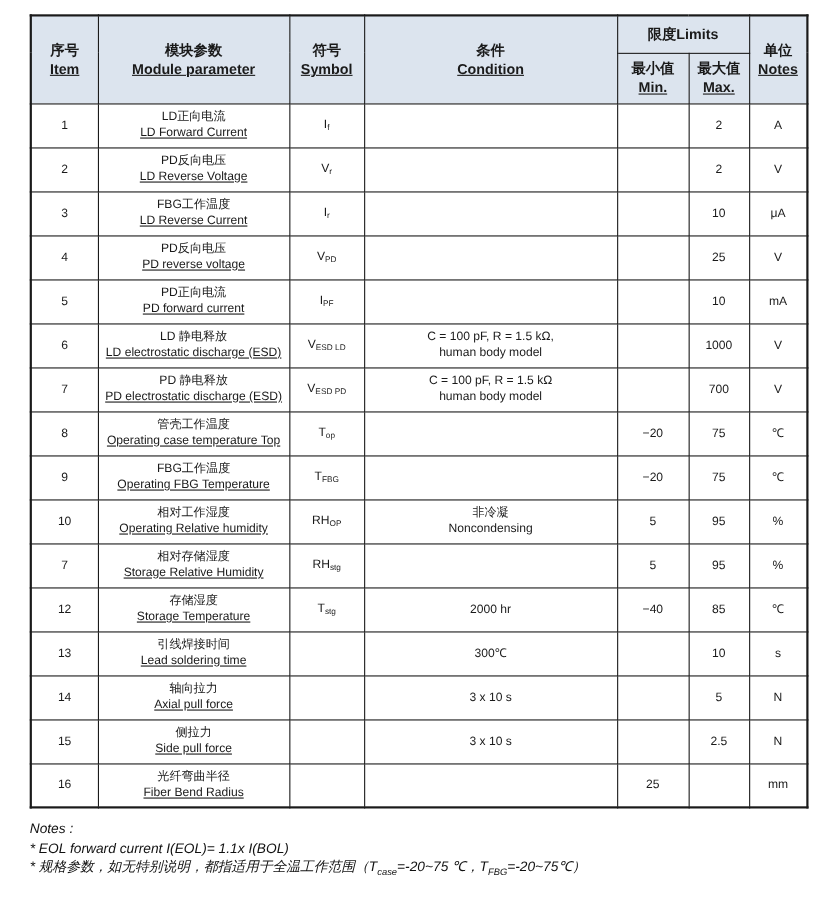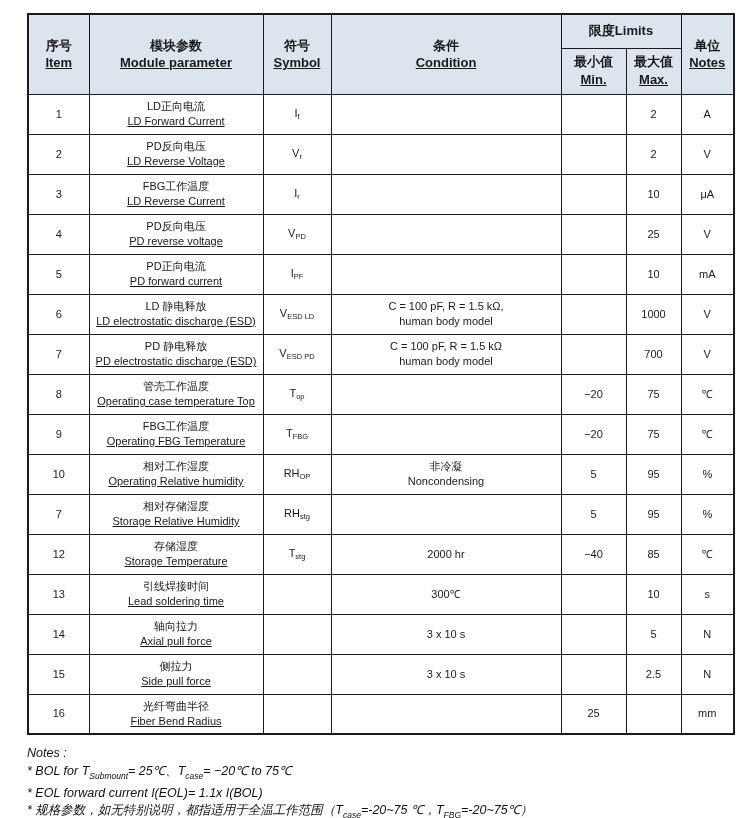--- a/index.html
+++ b/index.html
@@ -338,19 +338,18 @@
       <td>25</td>
       <td></td>
       <td>mm</td>
     </tr>
   </tbody>
   </table>
 
   <div class="notes">
     <div class="note-line">Notes :</div>
     <div id="note-lines">
-        <div class="note-line"><span>* BOL for T</span><sub>Submount</sub><span>= 25℃、T</span><sub>case</sub><span>= −20℃ to 75℃</span></div>
         <div class="note-line"><span>* EOL forward current I(EOL)= 1.1x I(BOL)</span></div>
         <div class="note-line"><span>* 规格参数，如无特别说明，都指适用于全温工作范围（T</span><sub>case</sub><span>=-20~75 ℃，T</span><sub>FBG</sub><span>=-20~75℃）</span></div>
       </div>
   </div>
 
 </div>
 
 </body></html>

